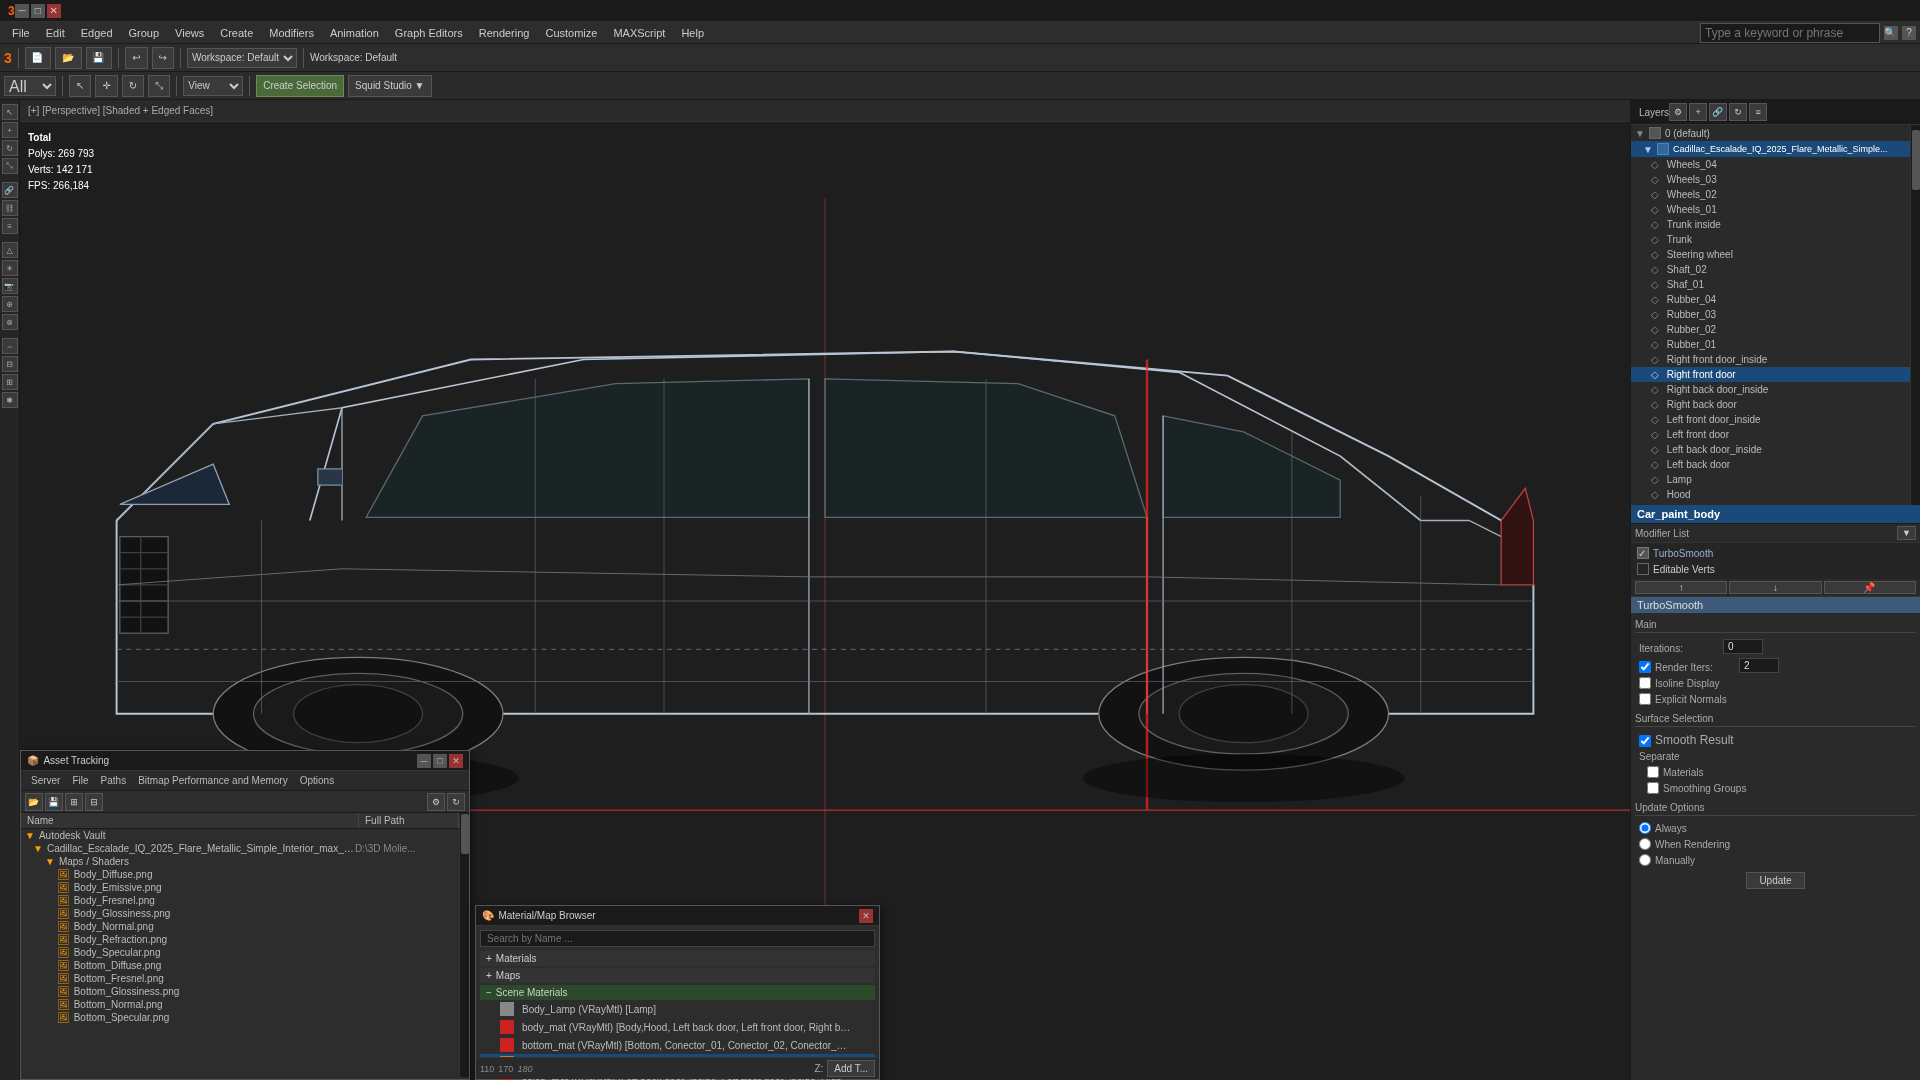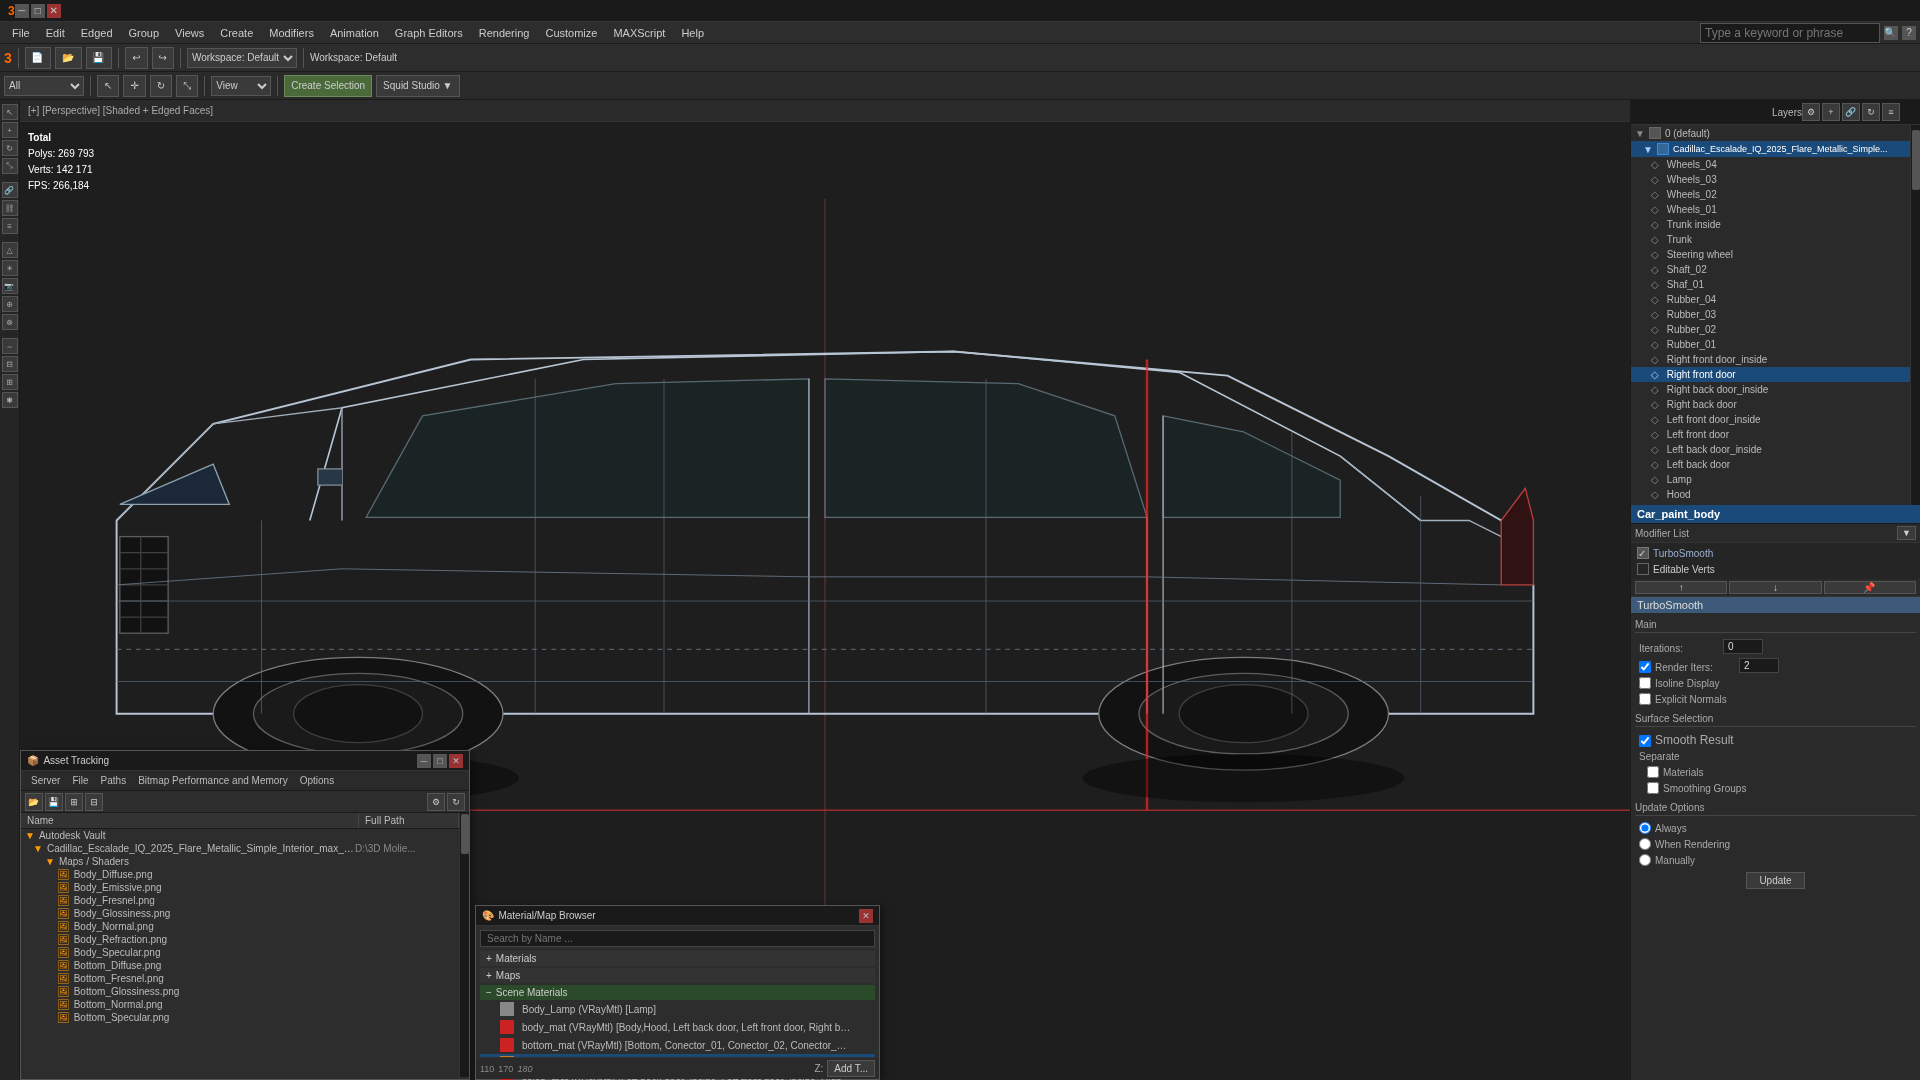--- a/index.html
+++ b/index.html
@@ -130,21 +130,21 @@
   <button class="toolbar-btn">↪</button>
   <div class="toolbar-separator"></div>
   <select style="background:#3a3a3a;border:1px solid #555;color:#ccc;font-size:10px;height:20px;">
     <option>Workspace: Default</option>
   </select>
   <div class="toolbar-separator"></div>
   <span style="font-size:10px;color:#ccc;">Workspace: Default</span>
 </div>
 
 <div class="toolbar" style="background:#2a2a2a;">
-  <select style="background:#3a3a3a;border:1px solid #555;color:#ccc;font-size:10px;height:20px;width:80px;">
+  <select style="background:#3a3a3a;border:1px solid #555;color:#ccc;font-size:16px;height:20px;width:52px;">
     <option>All</option>
   </select>
   <div class="toolbar-separator"></div>
   <button class="toolbar-btn">↖</button>
   <button class="toolbar-btn">✛</button>
   <button class="toolbar-btn">↻</button>
   <button class="toolbar-btn">⤡</button>
   <div class="toolbar-separator"></div>
   <select style="background:#3a3a3a;border:1px solid #555;color:#ccc;font-size:10px;height:20px;width:60px;">
     <option>View</option>
@@ -426,21 +426,21 @@
             <button style="background:#3a3a3a;border:1px solid #555;color:#ccc;padding:2px 6px;font-size:10px;cursor:pointer;">Add T...</button>
           </div>
         </div>
       </div>
 
     </div>
   </div>
 
   <div class="right-panel">
 
-    <div style="background:#1a1a1a;padding:3px 20px;border-bottom:1px solid #333;display:flex;align-items:center;justify-content:flex-end;">
+    <div style="background:#1a1a1a;padding:3px 8px;border-bottom:1px solid #333;display:flex;align-items:center;justify-content:flex-start;">
       <span style="font-size:10px;color:#bbb;">Layers</span>
       <div style="display:flex;gap:2px;">
         <button class="rp-btn">⚙</button>
         <button class="rp-btn">+</button>
         <button class="rp-btn">🔗</button>
         <button class="rp-btn">↻</button>
         <button class="rp-btn">≡</button>
       </div>
     </div>
 

